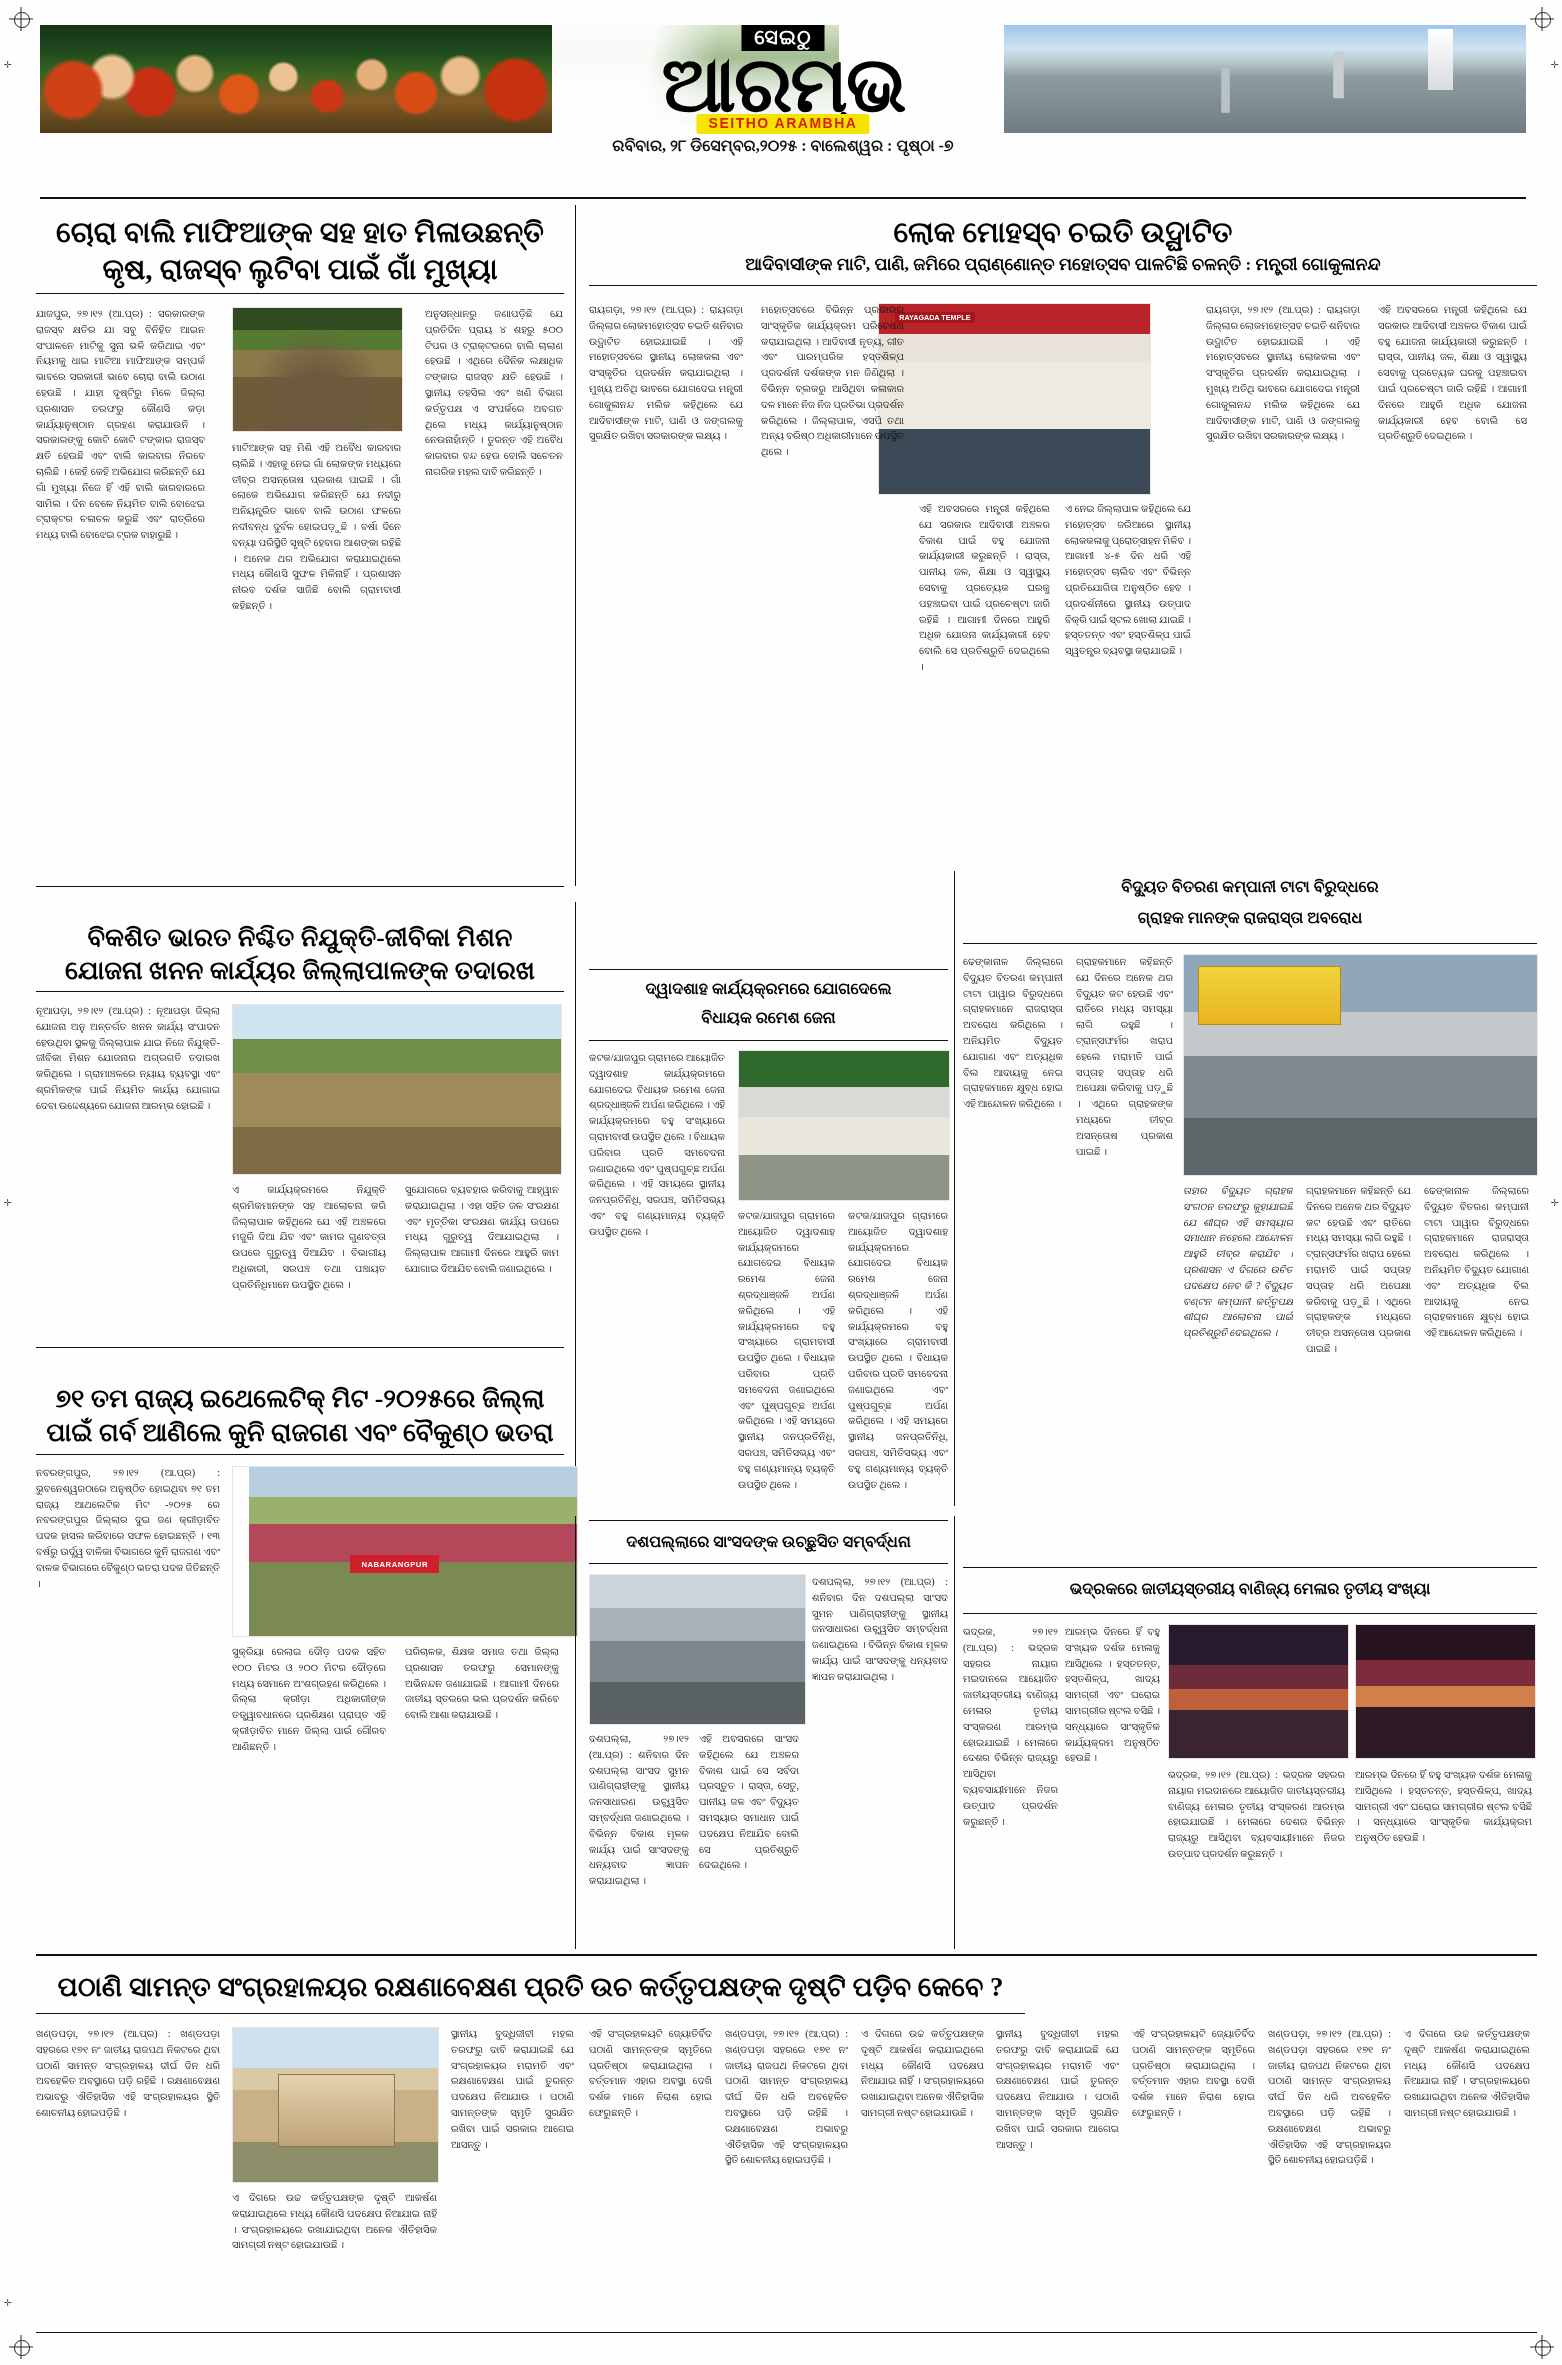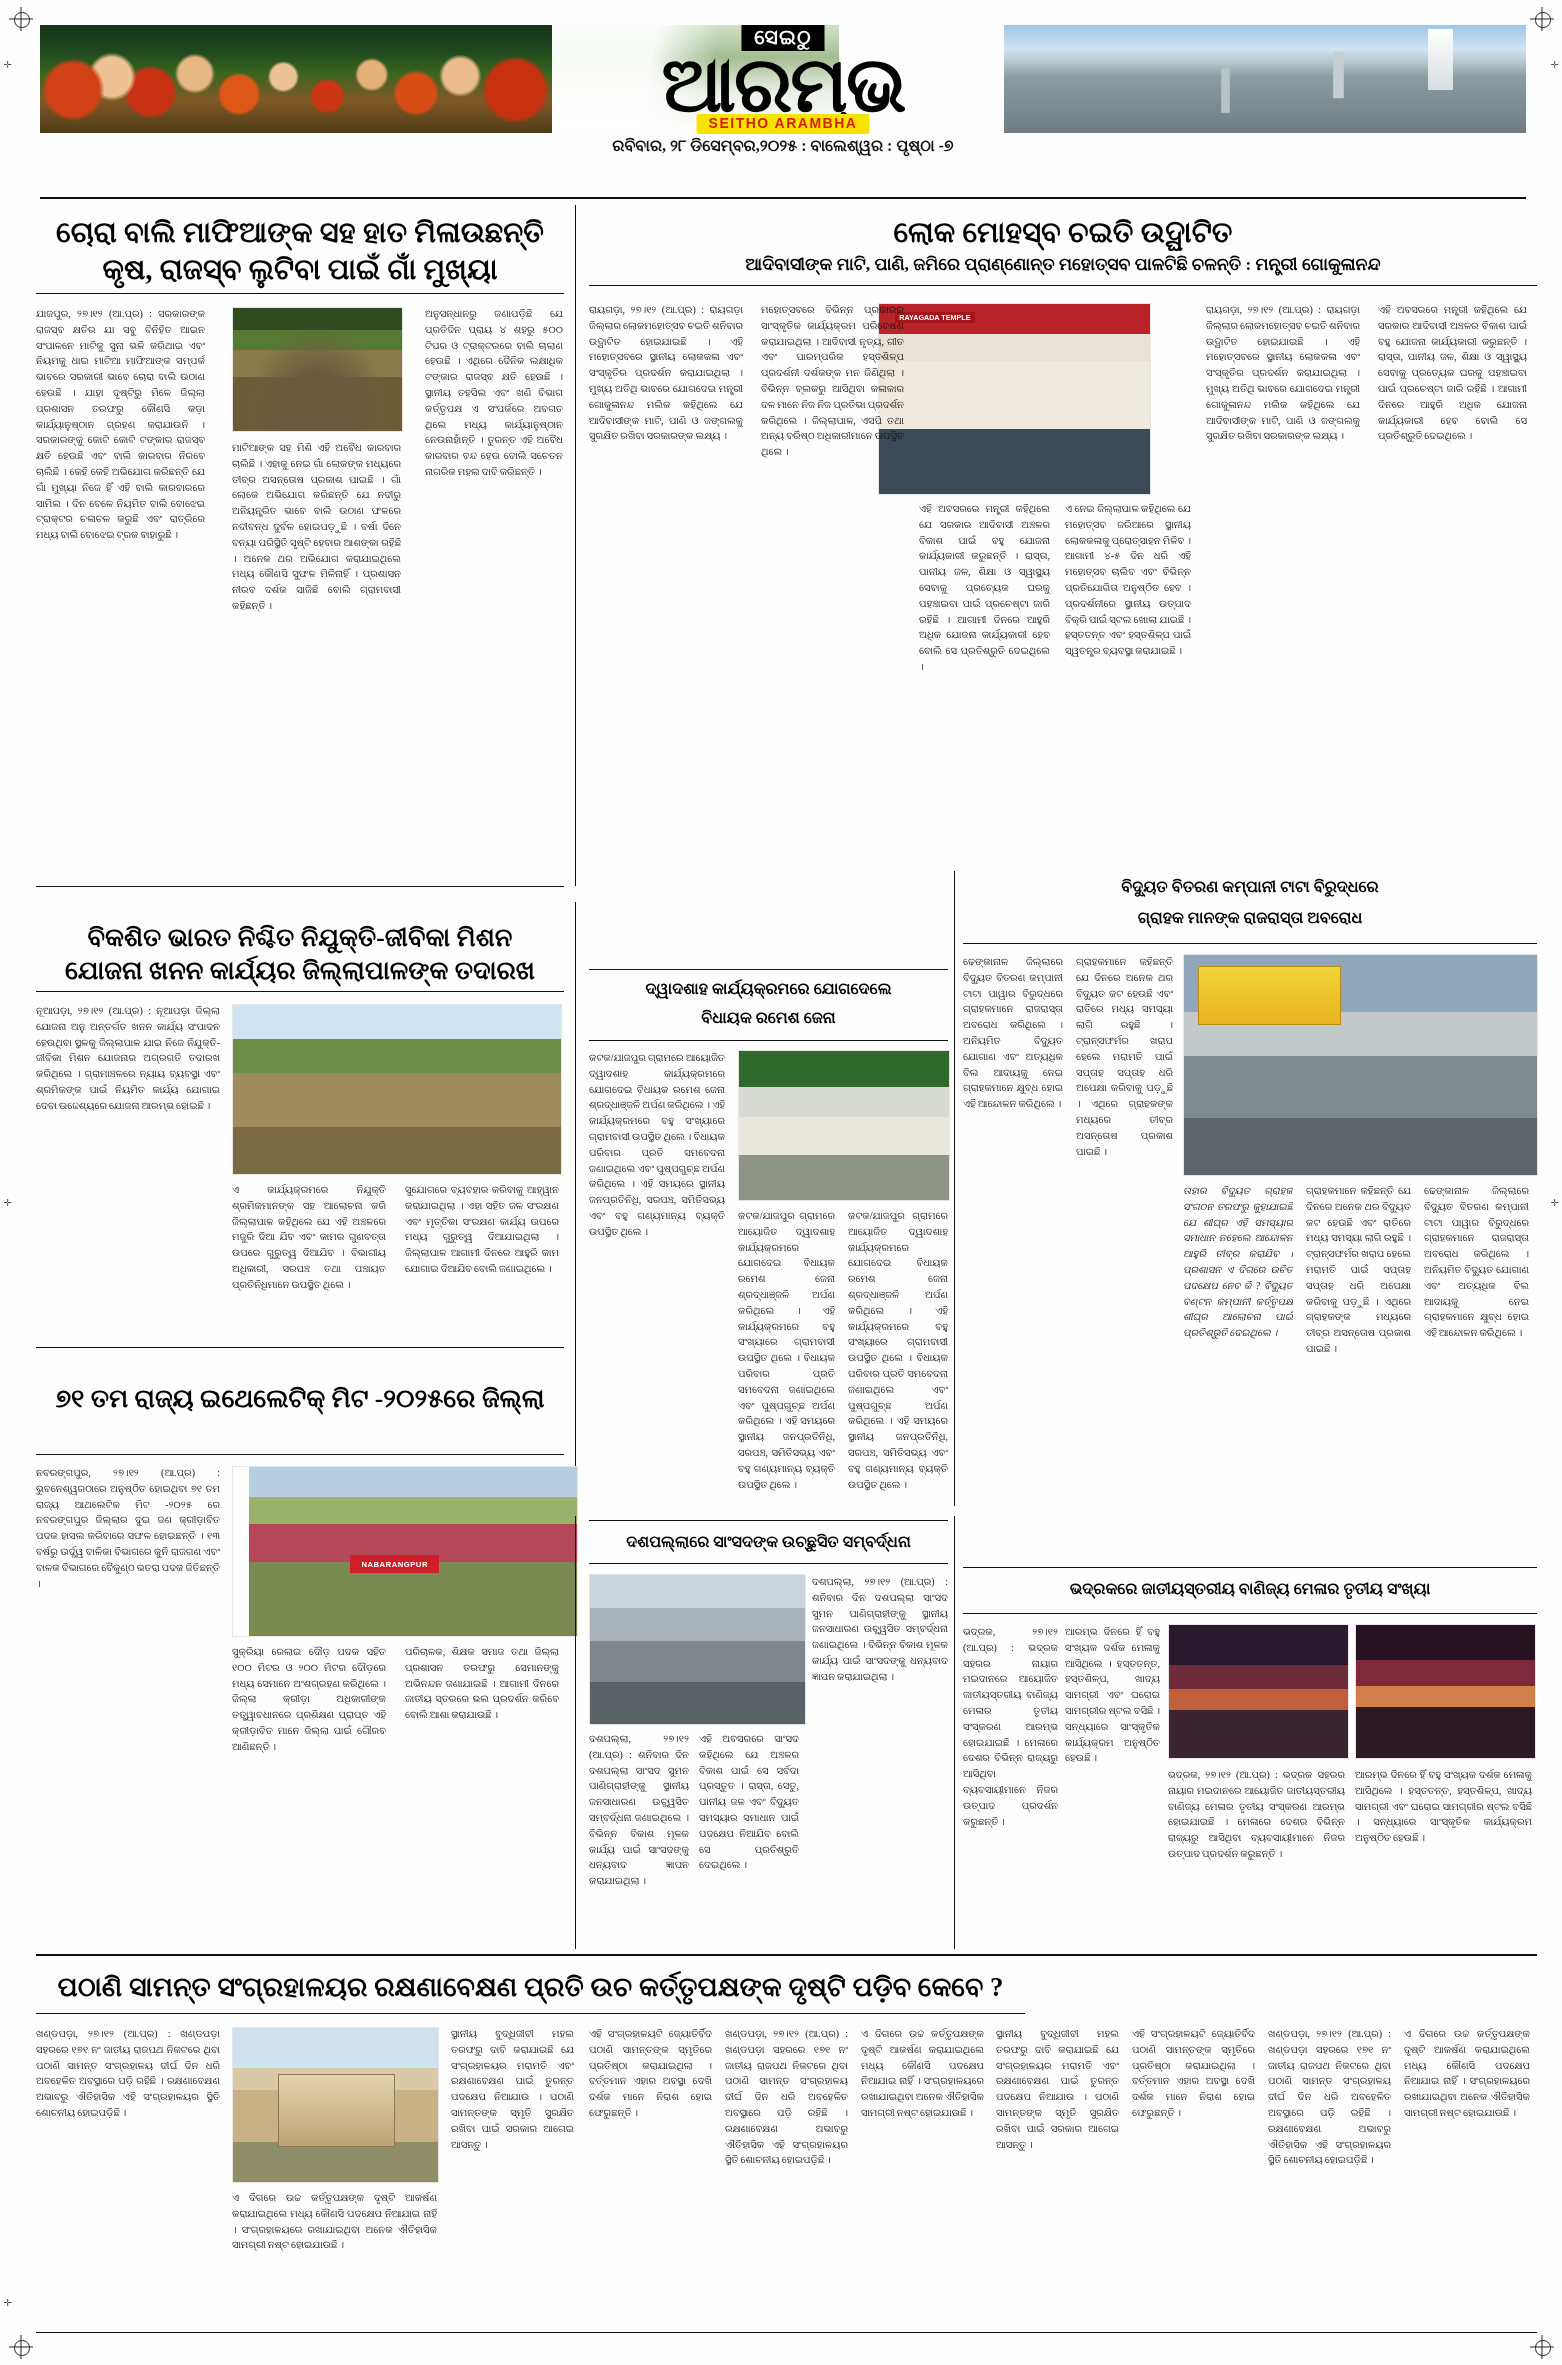--- a/index.html
+++ b/index.html
@@ -329,20 +329,21 @@
   <div class="col" style="left:1076px;top:954px;width:97px;height:553px;">ଗ୍ରାହକମାନେ କହିଛନ୍ତି ଯେ ଦିନରେ ଅନେକ ଥର ବିଦ୍ୟୁତ କଟ ହେଉଛି ଏବଂ ରାତିରେ ମଧ୍ୟ ସମସ୍ୟା ଲାଗି ରହୁଛି । ଟ୍ରାନ୍ସଫର୍ମର ଖରାପ ହେଲେ ମରାମତି ପାଇଁ ସପ୍ତାହ ସପ୍ତାହ ଧରି ଅପେକ୍ଷା କରିବାକୁ ପଡ଼ୁଛି । ଏଥିରେ ଗ୍ରାହକଙ୍କ ମଧ୍ୟରେ ତୀବ୍ର ଅସନ୍ତୋଷ ପ୍ରକାଶ ପାଇଛି ।</div>
   <div class="col" style="left:1183px;top:1183px;width:110px;height:324px;font-style:italic;">ତାହାର ବିଦ୍ୟୁତ ଗ୍ରାହକ ସଂଗଠନ ତରଫରୁ କୁହାଯାଇଛି ଯେ ଶୀଘ୍ର ଏହି ସମସ୍ୟାର ସମାଧାନ ନହେଲେ ଆନ୍ଦୋଳନ ଆହୁରି ତୀବ୍ର କରାଯିବ । ପ୍ରଶାସନ ଏ ଦିଗରେ ଉଚିତ ପଦକ୍ଷେପ ନେବ କି ? ବିଦ୍ୟୁତ ବଣ୍ଟନ କମ୍ପାନୀ କର୍ତ୍ତୃପକ୍ଷ ଶୀଘ୍ର ଆଲୋଚନା ପାଇଁ ପ୍ରତିଶ୍ରୁତି ଦେଇଥିଲେ ।</div>
   <div class="col" style="left:1306px;top:1183px;width:105px;height:324px;">ଗ୍ରାହକମାନେ କହିଛନ୍ତି ଯେ ଦିନରେ ଅନେକ ଥର ବିଦ୍ୟୁତ କଟ ହେଉଛି ଏବଂ ରାତିରେ ମଧ୍ୟ ସମସ୍ୟା ଲାଗି ରହୁଛି । ଟ୍ରାନ୍ସଫର୍ମର ଖରାପ ହେଲେ ମରାମତି ପାଇଁ ସପ୍ତାହ ସପ୍ତାହ ଧରି ଅପେକ୍ଷା କରିବାକୁ ପଡ଼ୁଛି । ଏଥିରେ ଗ୍ରାହକଙ୍କ ମଧ୍ୟରେ ତୀବ୍ର ଅସନ୍ତୋଷ ପ୍ରକାଶ ପାଇଛି ।</div>
   <div class="col" style="left:1424px;top:1183px;width:105px;height:324px;">ଢେଙ୍କାନାଳ ଜିଲ୍ଲାରେ ବିଦ୍ୟୁତ ବିତରଣ କମ୍ପାନୀ ଟାଟା ପାୱାର ବିରୁଦ୍ଧରେ ଗ୍ରାହକମାନେ ରାଜରାସ୍ତା ଅବରୋଧ କରିଥିଲେ । ଅନିୟମିତ ବିଦ୍ୟୁତ ଯୋଗାଣ ଏବଂ ଅତ୍ୟଧିକ ବିଲ ଆଦାୟକୁ ନେଇ ଗ୍ରାହକମାନେ କ୍ଷୁବ୍ଧ ହୋଇ ଏହି ଆନ୍ଦୋଳନ କରିଥିଲେ ।</div>
 
   <div class="hr" style="left:575px;top:902px;width:1px;height:604px;"></div>
   <div class="hr" style="left:954px;top:871px;width:1px;height:635px;"></div>
 
   <div class="hr" style="left:36px;top:1347px;width:528px;height:1px;"></div>
   <div class="hl h2" style="left:36px;top:1383px;width:528px;">୭୧ ତମ ରାଜ୍ୟ ଇଥେଲେଟିକ୍ ମିଟ -୨୦୨୫ରେ ଜିଲ୍ଲା</div>
+  <div class="hl h2" style="left:36px;top:1417px;width:528px;">ପାଇଁ ଗର୍ବ ଆଣିଲେ କୁନି ରାଜଗଣ ଏବଂ ବୈକୁଣ୍ଠ ଭତରା</div>
   <div class="hr" style="left:36px;top:1454px;width:528px;height:1px;"></div>
 
   <div class="imgbox" style="left:232px;top:1466px;width:328px;height:169px;padding-left:16px;">
     <div class="ph-sports"></div>
     <div class="ph-badge">NABARANGPUR</div>
   </div>
 
   <div class="col" style="left:36px;top:1465px;width:184px;height:482px;">ନବରଙ୍ଗପୁର, ୨୭।୧୨ (ଆ.ପ୍ର) : ଭୁବନେଶ୍ୱରଠାରେ ଅନୁଷ୍ଠିତ ହୋଇଥିବା ୭୧ ତମ ରାଜ୍ୟ ଆଥଲେଟିକ ମିଟ -୨୦୨୫ ରେ ନବରଙ୍ଗପୁର ଜିଲ୍ଲାର ଦୁଇ ଜଣ କ୍ରୀଡ଼ାବିତ ପଦକ ହାସଲ କରିବାରେ ସଫଳ ହୋଇଛନ୍ତି । ୧୩ ବର୍ଷରୁ ଊର୍ଦ୍ଧ୍ୱ ବାଳିକା ବିଭାଗରେ କୁନି ରାଜଗଣ ଏବଂ ବାଳକ ବିଭାଗରେ ବୈକୁଣ୍ଠ ଭତରା ପଦକ ଜିତିଛନ୍ତି ।</div>
   <div class="col" style="left:232px;top:1644px;width:154px;height:302px;">ସୁକ୍ରିୟା ରେଲାଇ ଦୌଡ଼ ପଦକ ସହିତ ୧୦୦ ମିଟର ଓ ୨୦୦ ମିଟର ଦୌଡ଼ରେ ମଧ୍ୟ ସେମାନେ ଅଂଶଗ୍ରହଣ କରିଥିଲେ । ଜିଲ୍ଲା କ୍ରୀଡ଼ା ଅଧିକାରୀଙ୍କ ତତ୍ତ୍ୱାବଧାନରେ ପ୍ରଶିକ୍ଷଣ ପ୍ରାପ୍ତ ଏହି କ୍ରୀଡ଼ାବିତ ମାନେ ଜିଲ୍ଲା ପାଇଁ ଗୌରବ ଆଣିଛନ୍ତି ।</div>
   <div class="col" style="left:405px;top:1644px;width:154px;height:302px;">ପରିଚାଳକ, ଶିକ୍ଷକ ସମାଜ ତଥା ଜିଲ୍ଲା ପ୍ରଶାସନ ତରଫରୁ ସେମାନଙ୍କୁ ଅଭିନନ୍ଦନ ଜଣାଯାଇଛି । ଆଗାମୀ ଦିନରେ ଜାତୀୟ ସ୍ତରରେ ଭଲ ପ୍ରଦର୍ଶନ କରିବେ ବୋଲି ଆଶା କରାଯାଉଛି ।</div>

